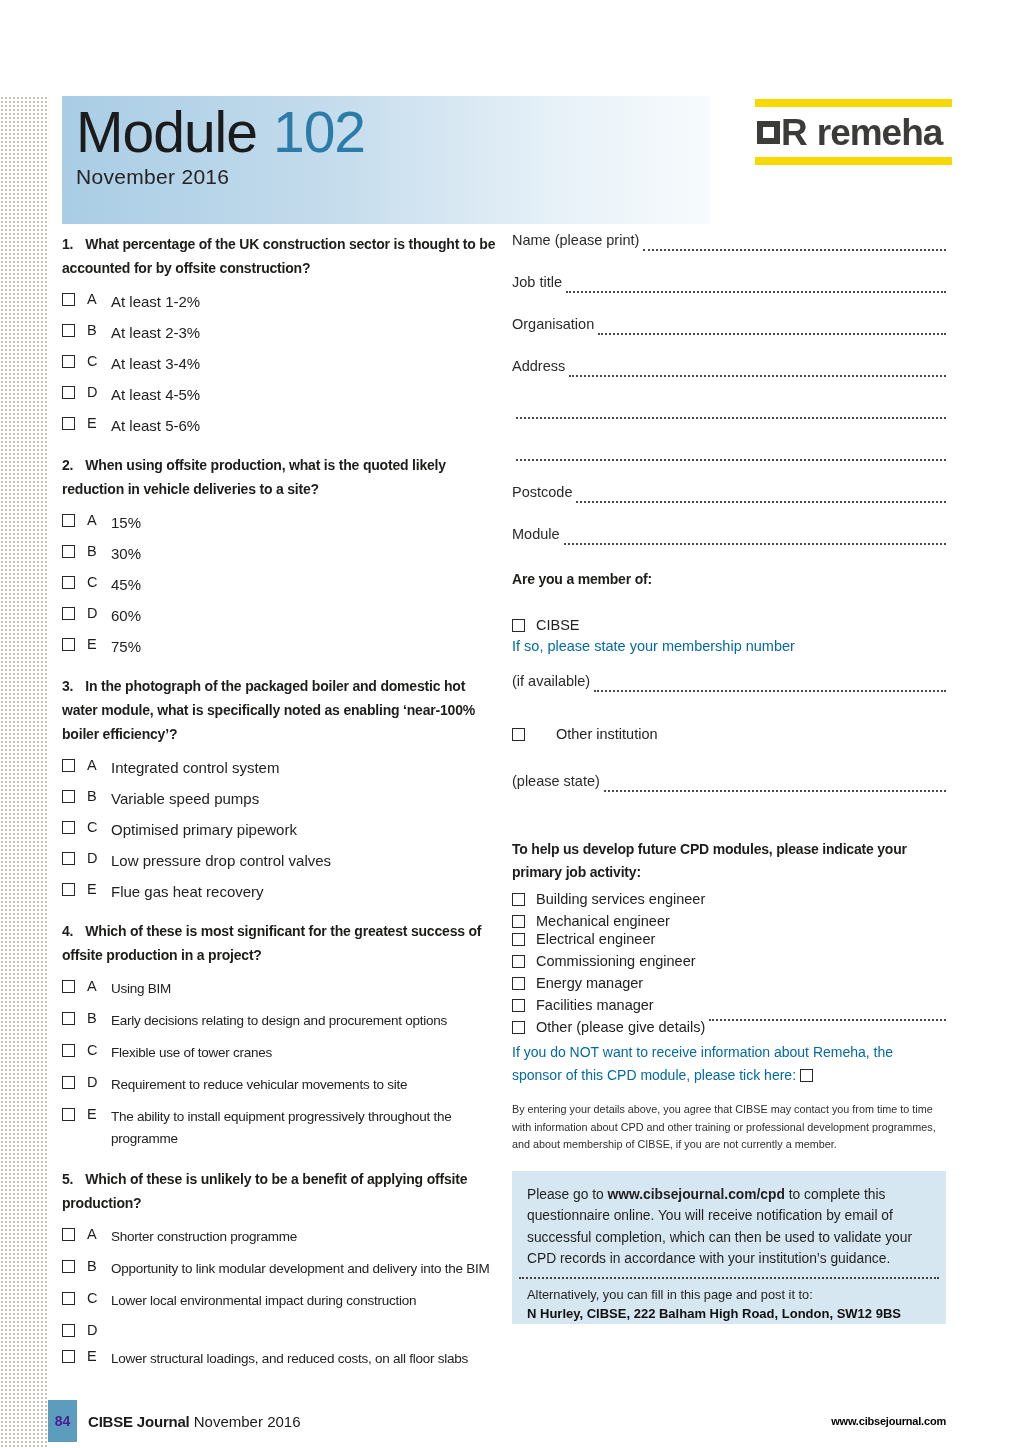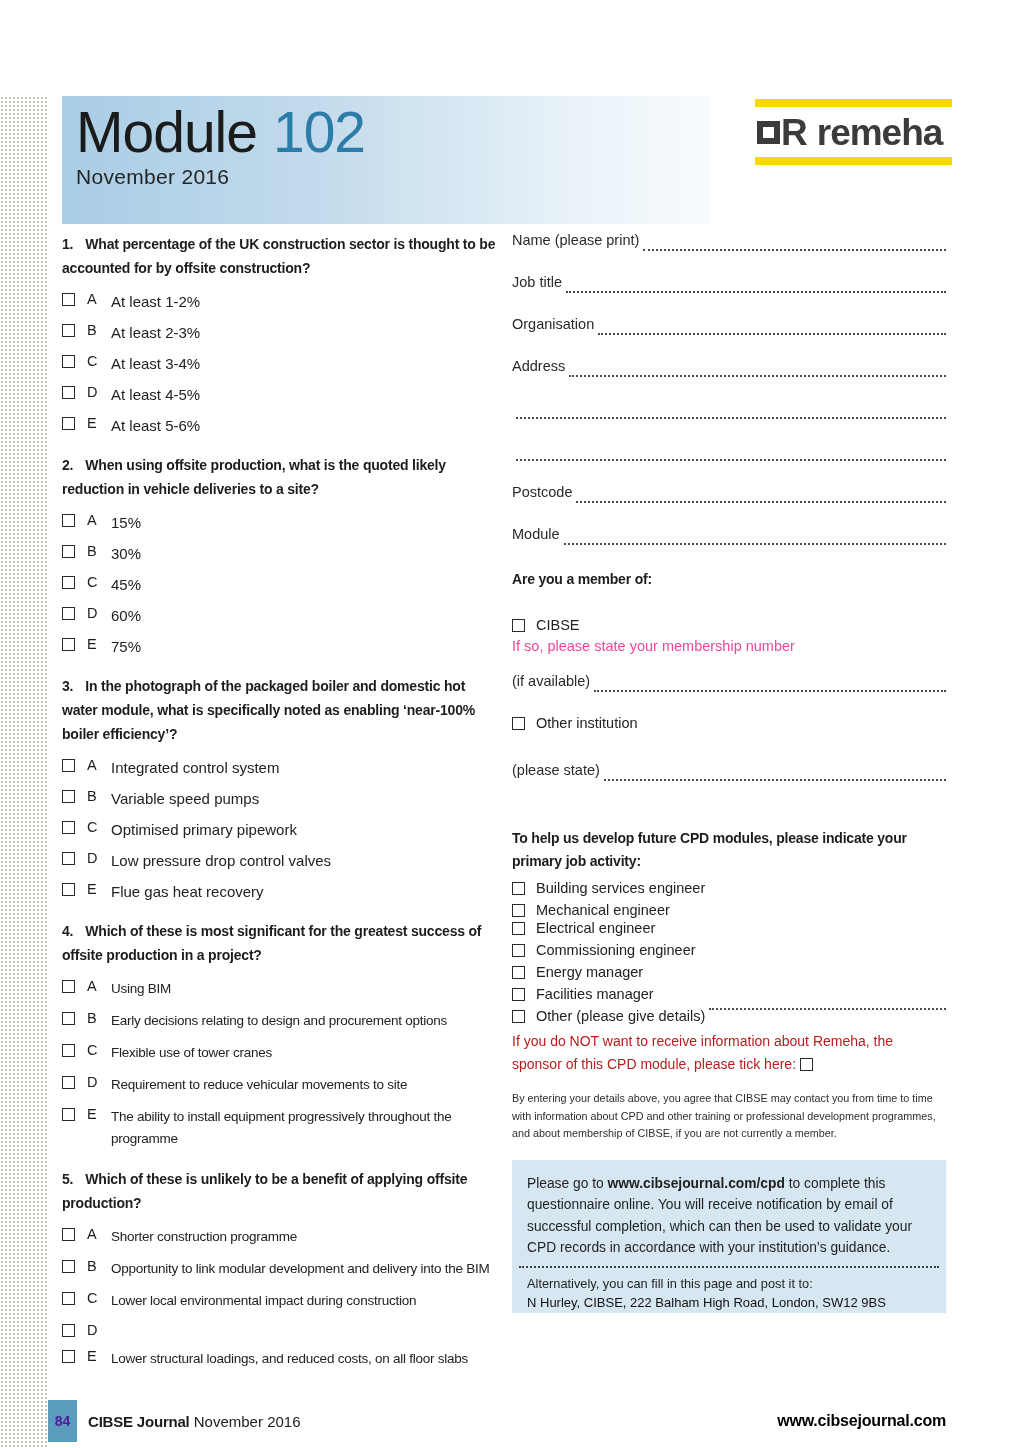--- a/index.html
+++ b/index.html
@@ -41,40 +41,40 @@
   .letter { width:24px; margin-left:12px; font-size:14.5px; color:#1d1d1b; flex:0 0 24px; }
   .olabel { flex:1; font-size:15px; color:#222; line-height:21px; }
   .q.cond .olabel { font-size:13.5px; letter-spacing:-0.25px; line-height:22px; }
 
   
   .frow { display:flex; margin-bottom:20px; height:22px; font-size:14.5px; color:#2a2a2a; }
   .dotline { flex:1; border-bottom:2px dotted #4a4a4a; margin:0 0 3px 4px; }
   .rhead { font-weight:bold; font-size:14px; letter-spacing:-0.2px; line-height:23px; color:#1d1d1b; }
   .crow { display:flex; align-items:flex-start; font-size:14.5px; color:#222; }
   .crow .cb { margin-right:11px; }
-  .note { font-size:14.5px; color:#ec4899; }
-  .optout { font-size:14px; line-height:23px; color:#b91c1c; margin-top:6px; }
+  .note { font-size:14.5px; color:#0369a1; }
+  .optout { font-size:14px; line-height:23px; color:#0369a1; margin-top:6px; }
   .optout .cb { vertical-align:-2px; margin-left:4px; }
   .fine { font-size:10.8px; line-height:17.5px; color:#2e2e2e; margin-top:14px; }
 
   
   .ibox { margin-top:17px; background:#d7e7f1; padding:13px 15px 0 15px; }
   .ibox-main { font-size:13.8px; line-height:21.5px; color:#1f1f1f; }
   .ibox-div { border-top:2px dotted #3f3f3f; margin:7px -8px 6px -8px; }
   .ibox-alt { font-size:12.8px; line-height:19px; color:#1f1f1f; }
-  .ibox-addr { font-size:13px; font-weight:normal; color:#111; line-height:20px; }
+  .ibox-addr { font-size:13px; font-weight:bold; color:#111; line-height:20px; }
   b { font-weight:bold; }
 
   
   .footer { position:absolute; left:48px; top:1400px; width:898px; display:flex; align-items:center; }
   .pgbox { width:29px; height:42px; background:#5c9dbe; color:#4c1d95; font-weight:bold; font-size:14px;
     display:flex; align-items:center; justify-content:center; }
   .ftext { margin-left:11px; font-size:15px; color:#1b1b1b; }
   .ftext b { letter-spacing:-0.2px; }
-  .fsite { margin-left:auto; font-weight:bold; font-size:16px; color:#000; letter-spacing:-0.2px; }
+  .fsite { margin-left:auto; font-weight:bold; font-size:11px; color:#000; letter-spacing:-0.2px; }
 </style>
 </head>
 <body>
 
 <div class="page">
   <div class="edge-dots"></div>
 
   <div class="hdr">
     <div class="hdr-title"><span>Module</span><span class="hdr-num">102</span></div>
     <div class="hdr-sub">November 2016</div>
@@ -277,21 +277,21 @@
     <div class="crow" style="margin-top:26px;">
         <span class="cb"></span>
         <span>CIBSE</span>
       </div>
     <div class="note" style="margin-top:5px;">If so, please state your membership number</div>
     <div class="frow" style="margin-top:19px; margin-bottom:0;">
         <span>(if available)</span>
         <span class="dotline"></span>
       </div>
 
-    <div class="crow" style="margin-top:20px;">
+    <div class="crow" style="margin-top:31px;gap:20px;">
         <span class="cb"></span>
         <span>Other institution</span>
       </div>
     <div class="frow" style="margin-top:31px; margin-bottom:0;">
         <span>(please state)</span>
         <span class="dotline"></span>
       </div>
 
     <div class="rhead" style="margin-top:43px;">To help us develop future CPD modules, please indicate your primary job activity:</div>
 

